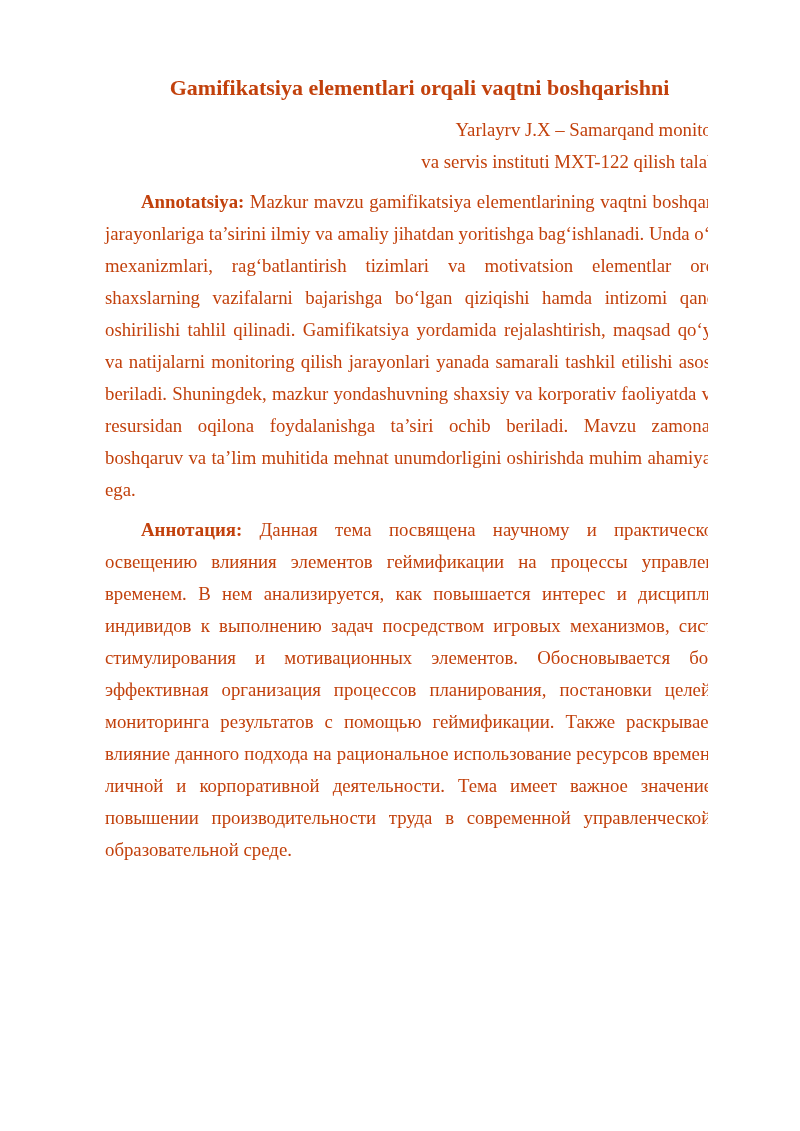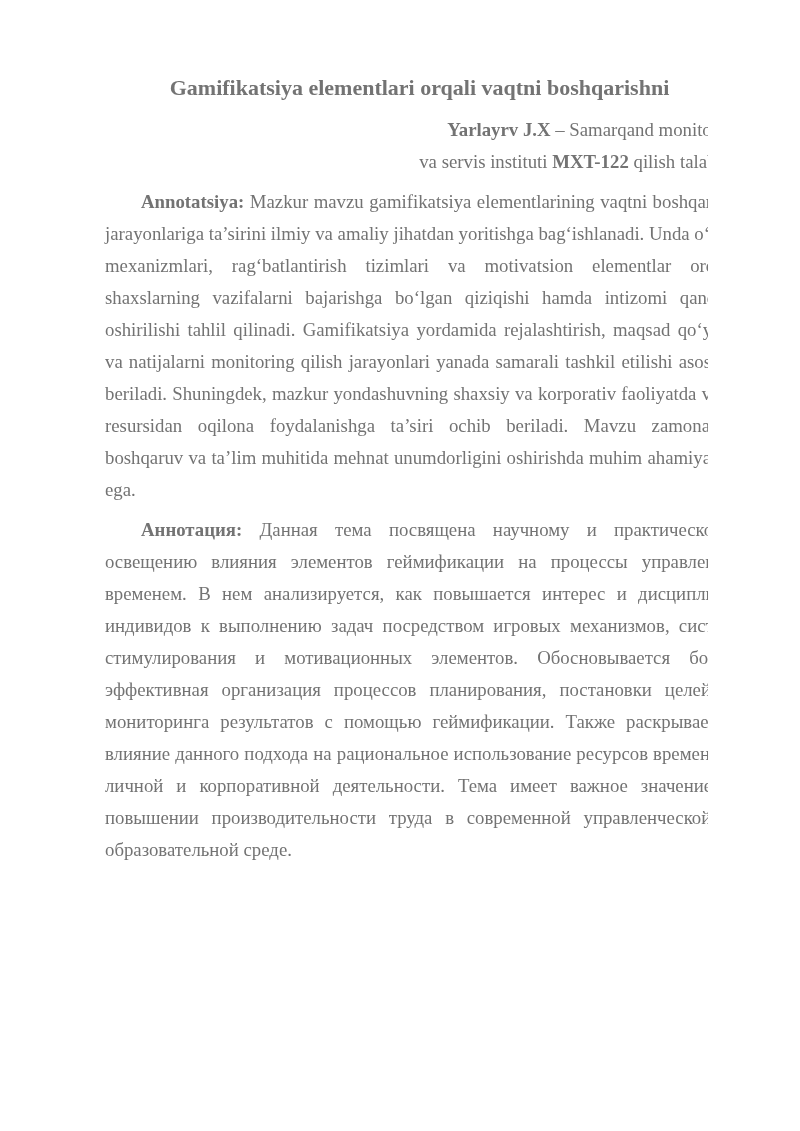--- a/index.html
+++ b/index.html
@@ -5,21 +5,21 @@
   html, body {
     margin: 0;
     padding: 0;
     background: #ffffff;
   }
   .page {
     position: relative;
     width: 708px;
     height: 1131px;
     background: #ffffff;
-    color: #737373;
+    color: #c2410c;
     font-family: "Liberation Serif", "DejaVu Serif", serif;
     overflow: hidden;
     box-sizing: border-box;
   }
   .content {
     margin-left: 97px;
     width: 645px;
   }
   .doc-title {
     margin-top: 66px;
@@ -27,21 +27,21 @@
     font-weight: bold;
     line-height: 44px;
     text-align: center;
   }
   .byline {
     margin-top: 4px;
     font-size: 18.8px;
     line-height: 32px;
     text-align: right;
   }
-  .byline b { font-weight: bold; }
+  .byline b { font-weight: normal; }
   .body-text p {
     margin: 8px;
     font-size: 18.8px;
     line-height: 32px;
     text-align: justify;
     text-indent: 36px;
   }
   .body-text p b { font-weight: bold; }
 </style>
 </head>

